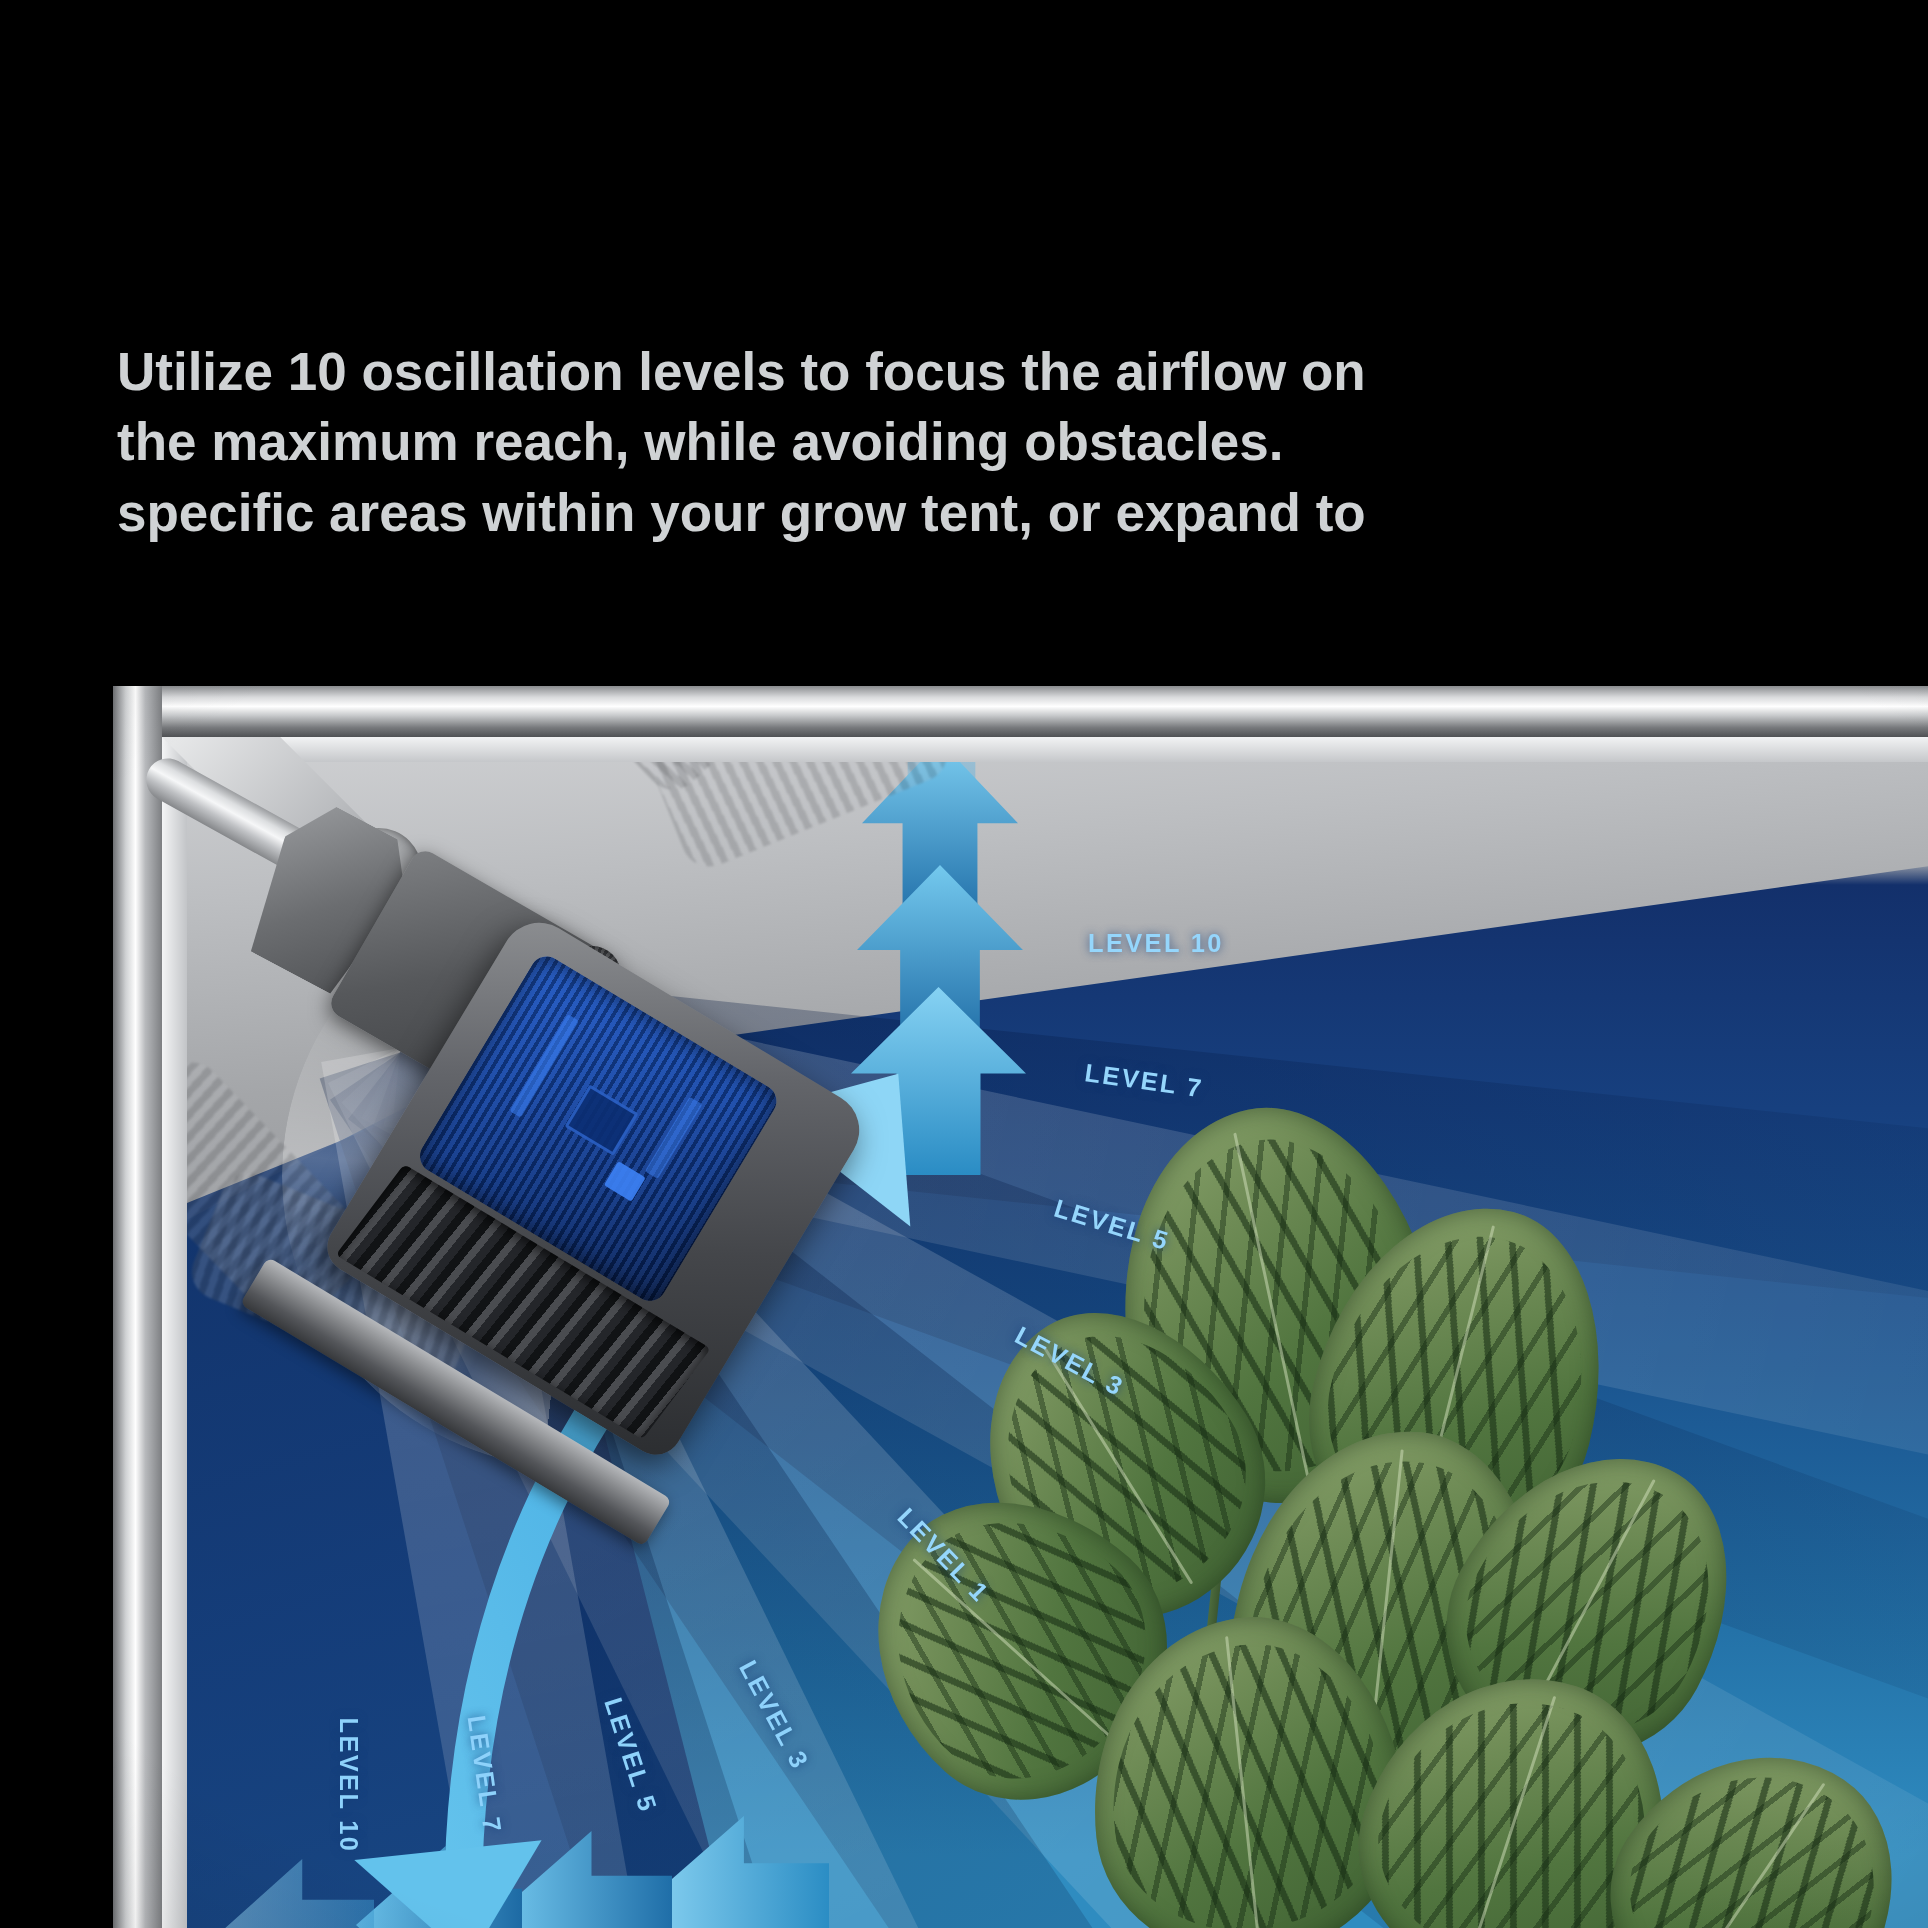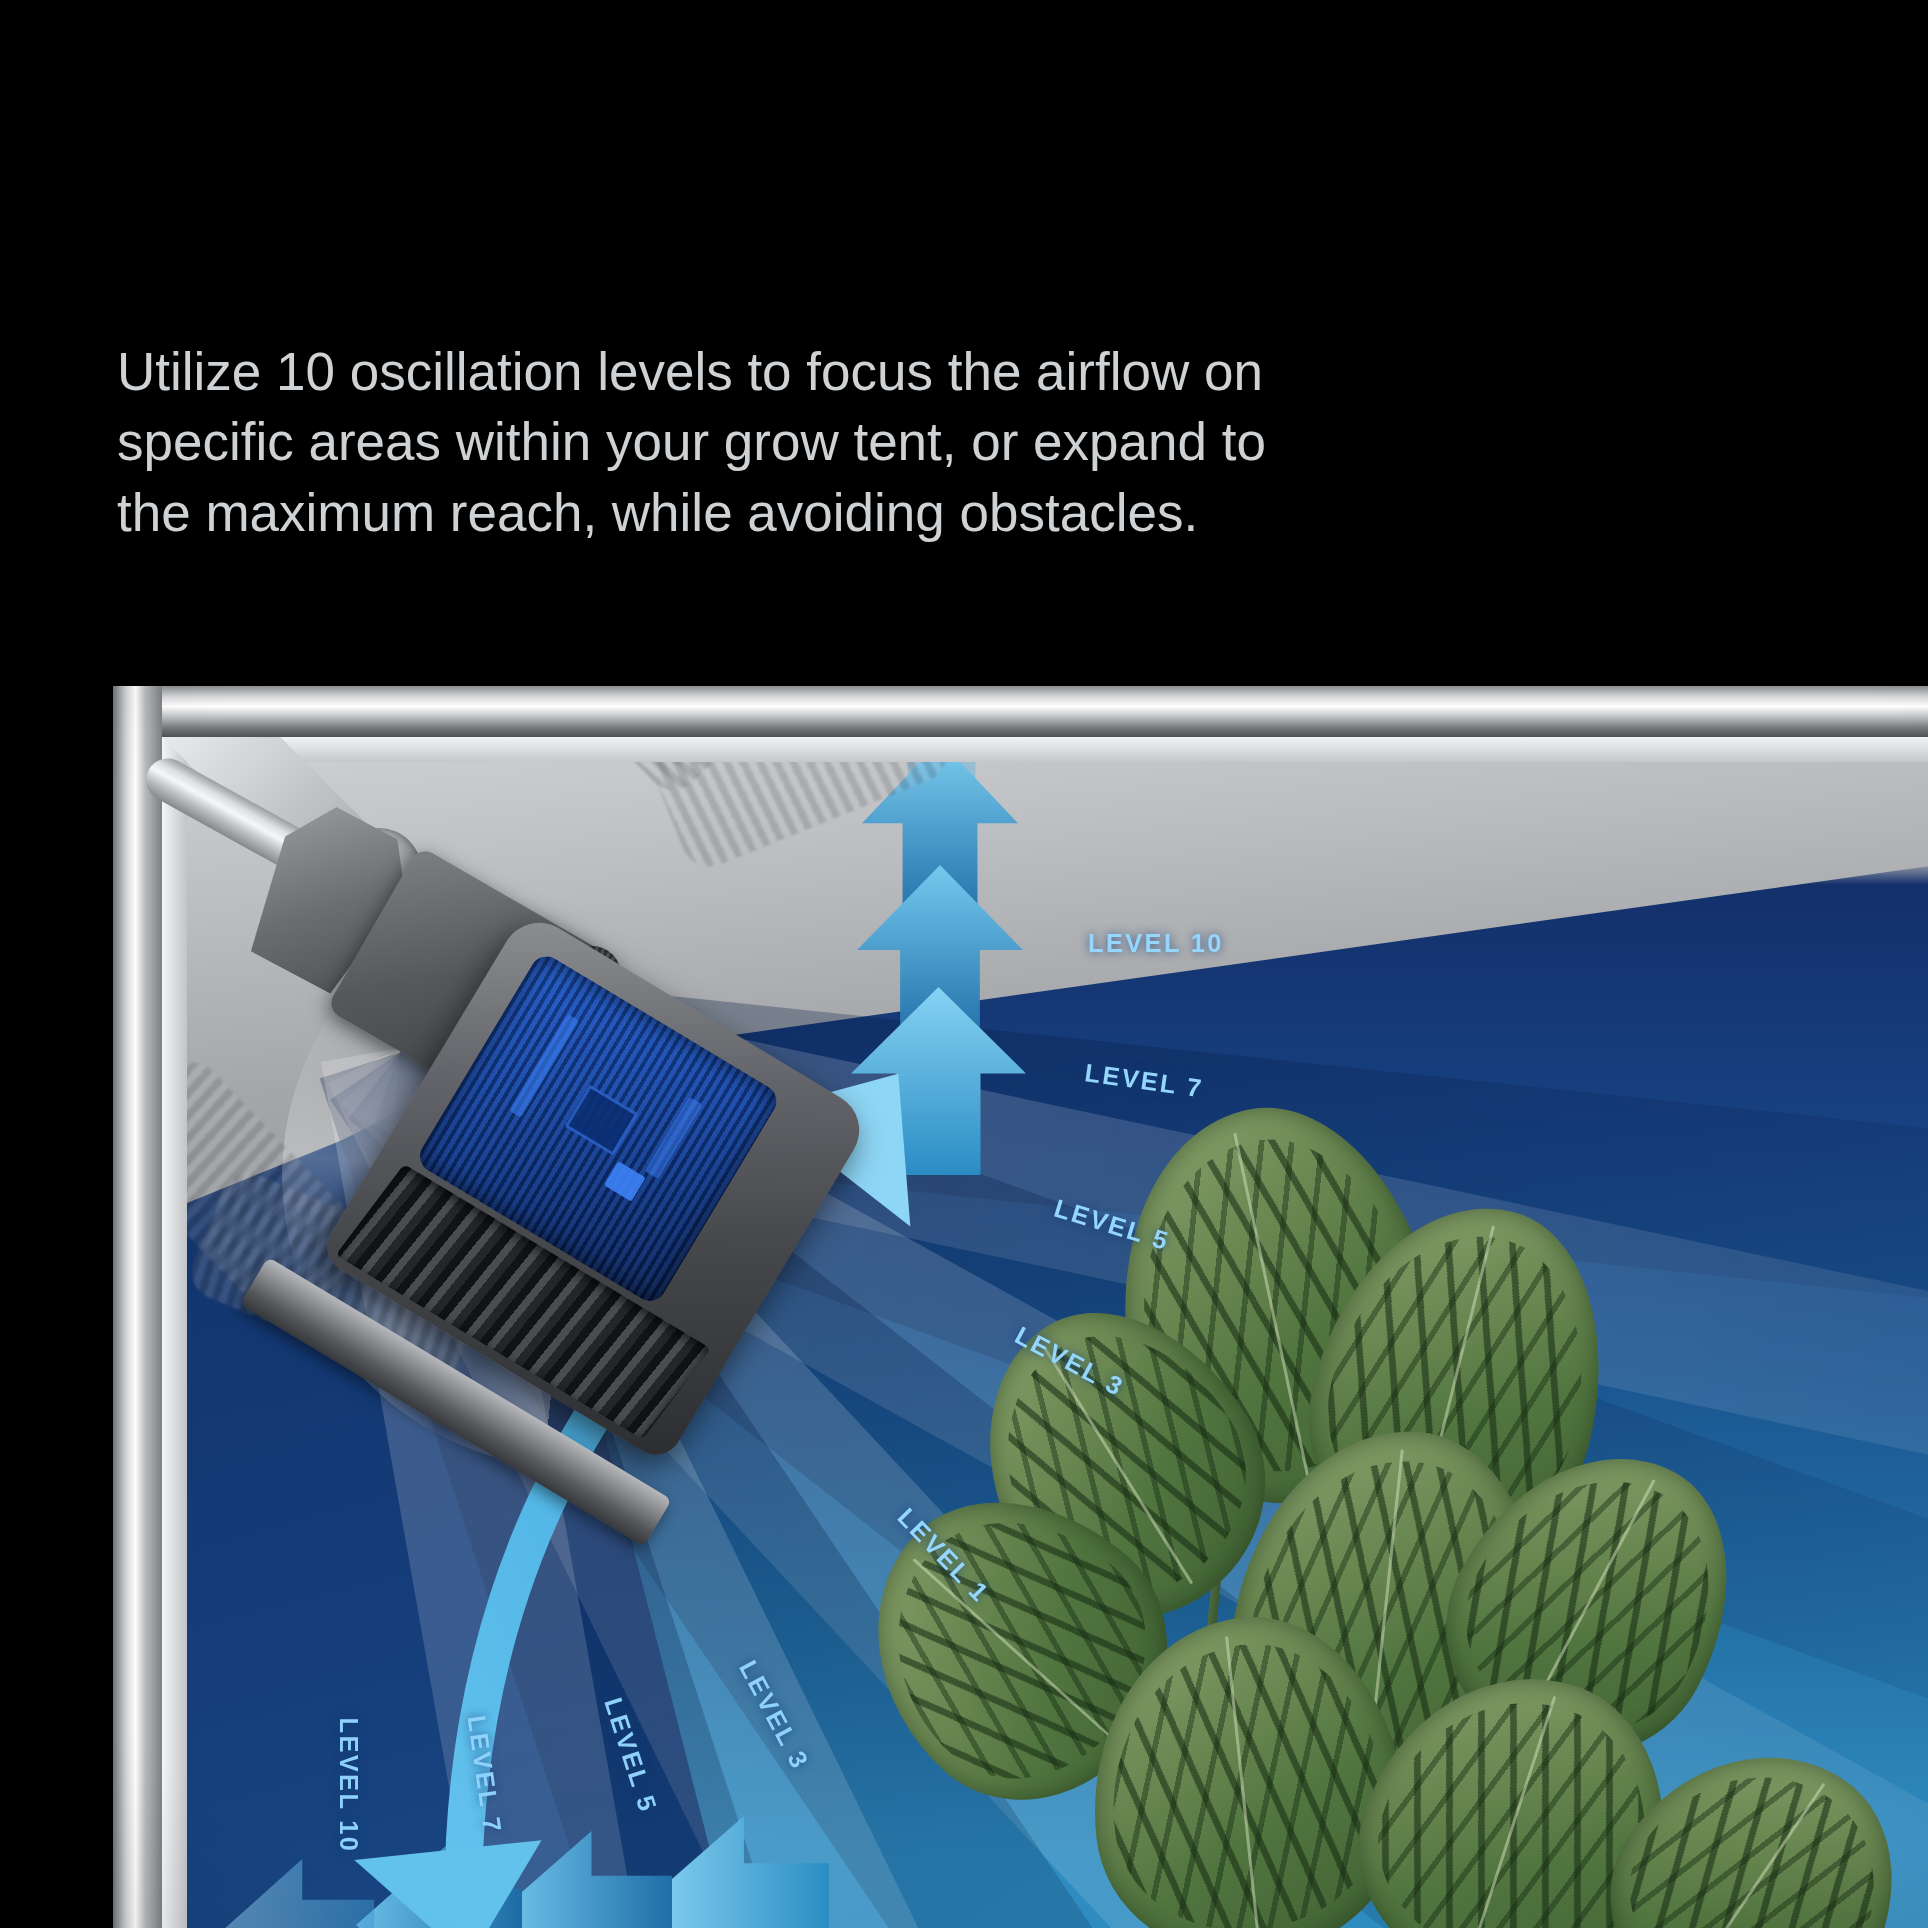--- a/index.html
+++ b/index.html
@@ -11,21 +11,21 @@
   #stage{position:absolute;inset:0;background:#000;}
 
   
   .headline{
     position:absolute;left:115px;top:134px;
     font-size:73px;letter-spacing:1.4px;font-weight:400;
     color:#4da3e0;line-height:1;white-space:nowrap;
   }
   .subcopy{
     position:absolute;left:117px;top:337px;width:1657px;
-    font-size:53px;line-height:1.33;font-weight:400;
+    font-size:53px;line-height:1.33;font-weight:700;
     color:#cfd2d4;
   }
   .subcopy .ln{display:block;white-space:nowrap;}
 
   
   #scene{
     position:absolute;left:113px;top:686px;width:1815px;height:1243px;
     overflow:hidden;
   }
 
@@ -218,22 +218,22 @@
   }
 </style>
 </head>
 <body>
 
 <div id="stage">
 
 
   <div class="subcopy">
     <span class="ln">Utilize 10 oscillation levels to focus the airflow on</span>
+    <span class="ln">the maximum reach, while avoiding obstacles.</span>
     <span class="ln">specific areas within your grow tent, or expand to</span>
-    <span class="ln">the maximum reach, while avoiding obstacles.</span>
   </div>
 
   <div id="scene">
 
     <div class="tent-inner"></div>
     <div class="floor"></div>
     <div class="floor-left"></div>
 
     <div class="rays">
       <div class="rayd" style="transform:rotate(6deg);"></div>

